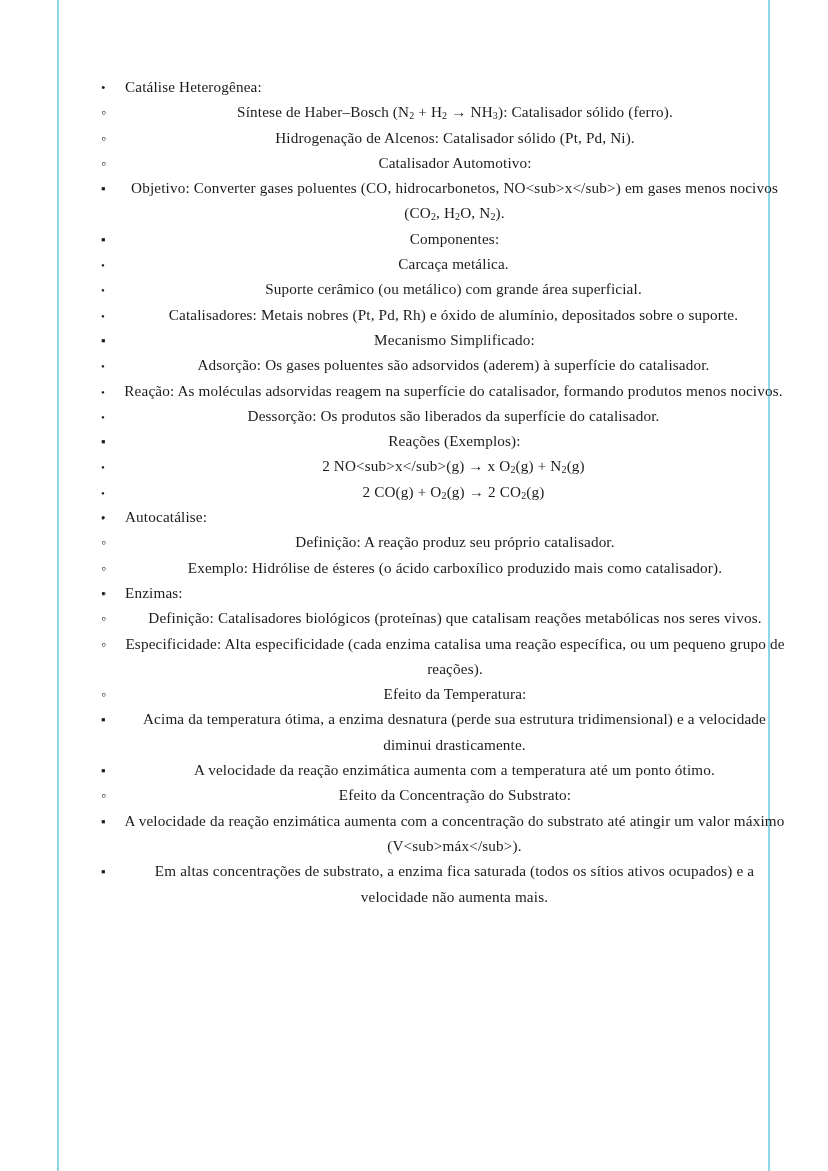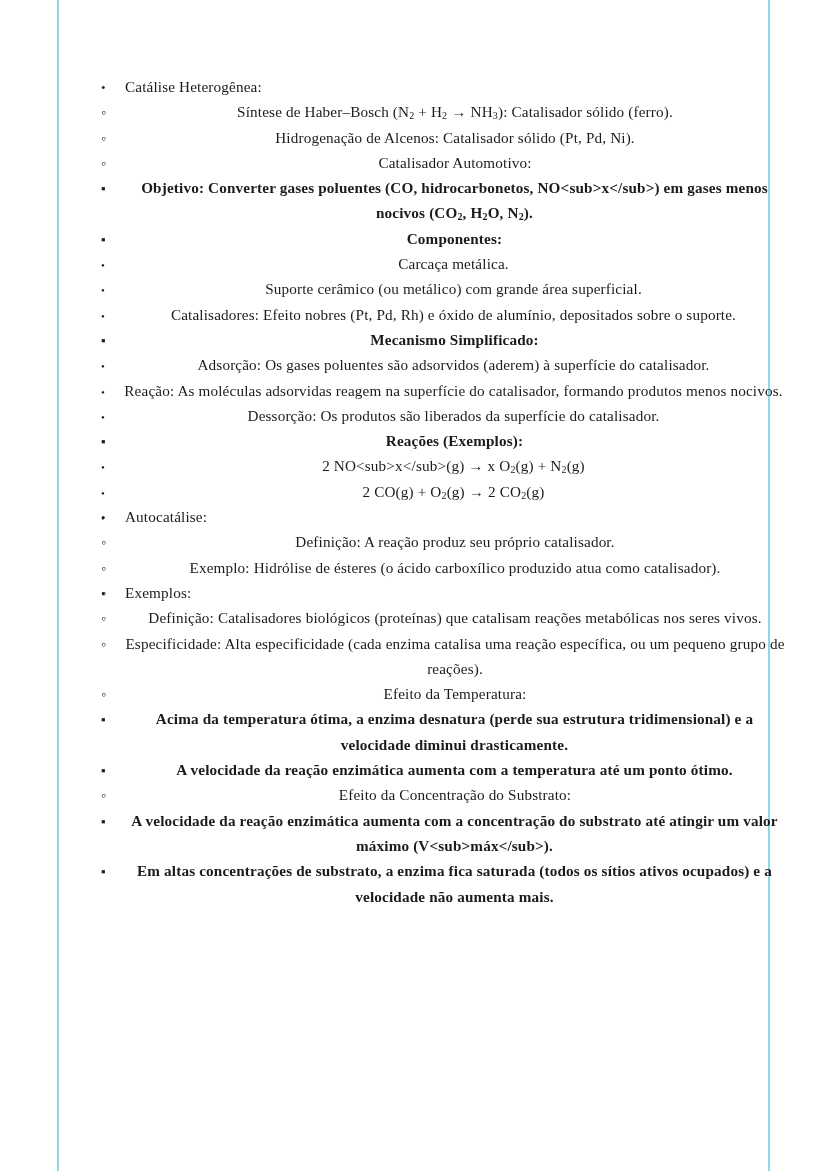--- a/index.html
+++ b/index.html
@@ -78,21 +78,21 @@
   .bullet.dot::before    { content: "\2022"; font-size: 11px; }
 
   
   .lvl1 > .row { padding-left: 24px; }
   .lvl1 { margin-left: 0px; }
 
   .lvl2 { margin-left: 31px; }
   .lvl2 > .row { padding-left: 24px; }
 
   .lvl3 { margin-left: 30px; }
-  .lvl3 > .row { padding-left: 23px; font-weight: bold; }
+  .lvl3 > .row { padding-left: 23px; }
 
   .lvl4 { margin-left: 30px; }
   .lvl4 > .row { padding-left: 21px; }
 
   sub { font-size: 0.66em; vertical-align: -0.22em; line-height: 0; }
 </style>
 </head>
 <body>
 
 <div class="page-rule left"></div>
@@ -118,21 +118,21 @@
               <li class="node lvl3">
                 <span class="row"><span class="bullet square"></span><span>Componentes:</span></span>
                 <ul class="lvl4-list">
                   <li class="node lvl4">
                     <span class="row"><span class="bullet dot"></span><span>Carcaça metálica.</span></span>
                   </li>
                   <li class="node lvl4">
                     <span class="row"><span class="bullet dot"></span><span>Suporte cerâmico (ou metálico) com grande área superficial.</span></span>
                   </li>
                   <li class="node lvl4">
-                    <span class="row"><span class="bullet dot"></span><span>Catalisadores: Efeito nobres (Pt, Pd, Rh) e óxido de alumínio, depositados sobre o suporte.</span></span>
+                    <span class="row"><span class="bullet dot"></span><span>Catalisadores: Metais nobres (Pt, Pd, Rh) e óxido de alumínio, depositados sobre o suporte.</span></span>
                   </li>
                 </ul>
               </li>
               <li class="node lvl3">
                 <span class="row"><span class="bullet square"></span><span>Mecanismo Simplificado:</span></span>
                 <ul class="lvl4-list">
                   <li class="node lvl4">
                     <span class="row"><span class="bullet dot"></span><span>Adsorção: Os gases poluentes são adsorvidos (aderem) à superfície do catalisador.</span></span>
                   </li>
                   <li class="node lvl4">
@@ -161,29 +161,29 @@
           </li>
         </ul>
       </li>
       <li class="node lvl1">
         <span class="row"><span class="bullet disc"></span><span>Autocatálise:</span></span>
         <ul class="lvl2-list">
           <li class="node lvl2">
             <span class="row"><span class="bullet circle"></span><span>Definição: A reação produz seu próprio catalisador.</span></span>
           </li>
           <li class="node lvl2">
-            <span class="row"><span class="bullet circle"></span><span>Exemplo: Hidrólise de ésteres (o ácido carboxílico produzido atua como catalisador).</span></span>
+            <span class="row"><span class="bullet circle"></span><span>Exemplo: Hidrólise de ésteres (o ácido carboxílico produzido mais como catalisador).</span></span>
           </li>
           <li class="node lvl2">
             <span class="row"><span class="bullet circle"></span></span>
           </li>
         </ul>
       </li>
       <li class="node lvl1">
-        <span class="row"><span class="bullet disc"></span><span>Exemplos:</span></span>
+        <span class="row"><span class="bullet disc"></span><span>Enzimas:</span></span>
         <ul class="lvl2-list">
           <li class="node lvl2">
             <span class="row outdent"><span class="bullet circle"></span><span>Definição: Catalisadores biológicos (proteínas) que catalisam reações metabólicas nos seres vivos.</span></span>
           </li>
           <li class="node lvl2">
             <span class="row outdent"><span class="bullet circle"></span><span>Especificidade: Alta especificidade (cada enzima catalisa uma reação específica, ou um pequeno grupo de reações).</span></span>
           </li>
           <li class="node lvl2">
             <span class="row"><span class="bullet circle"></span><span>Efeito da Temperatura:</span></span>
             <ul class="lvl3-list">

